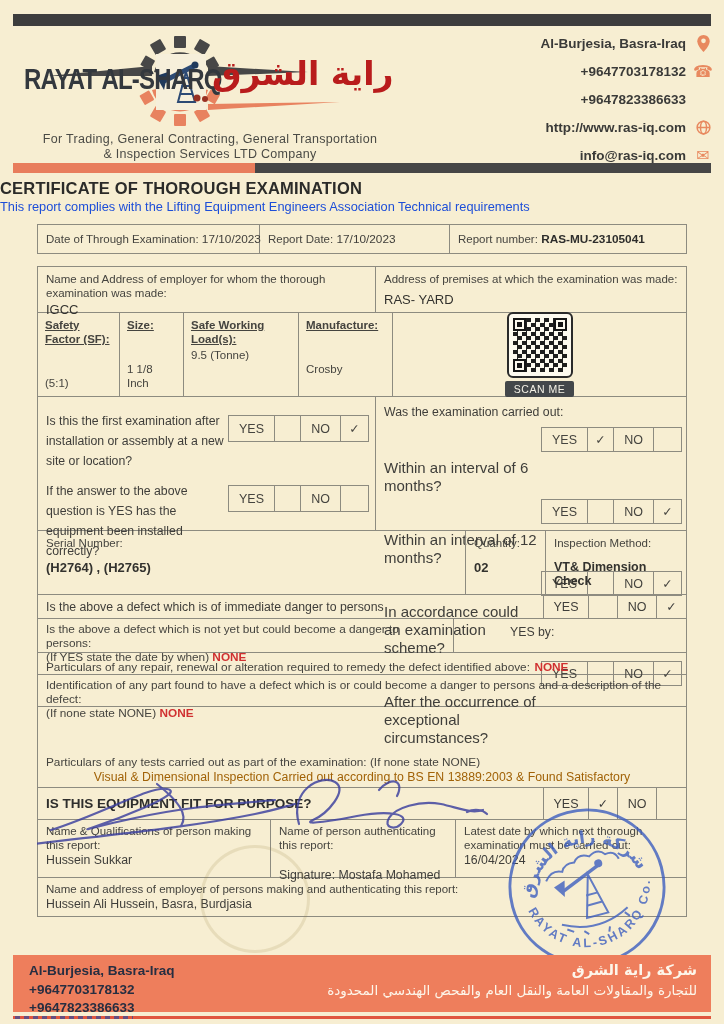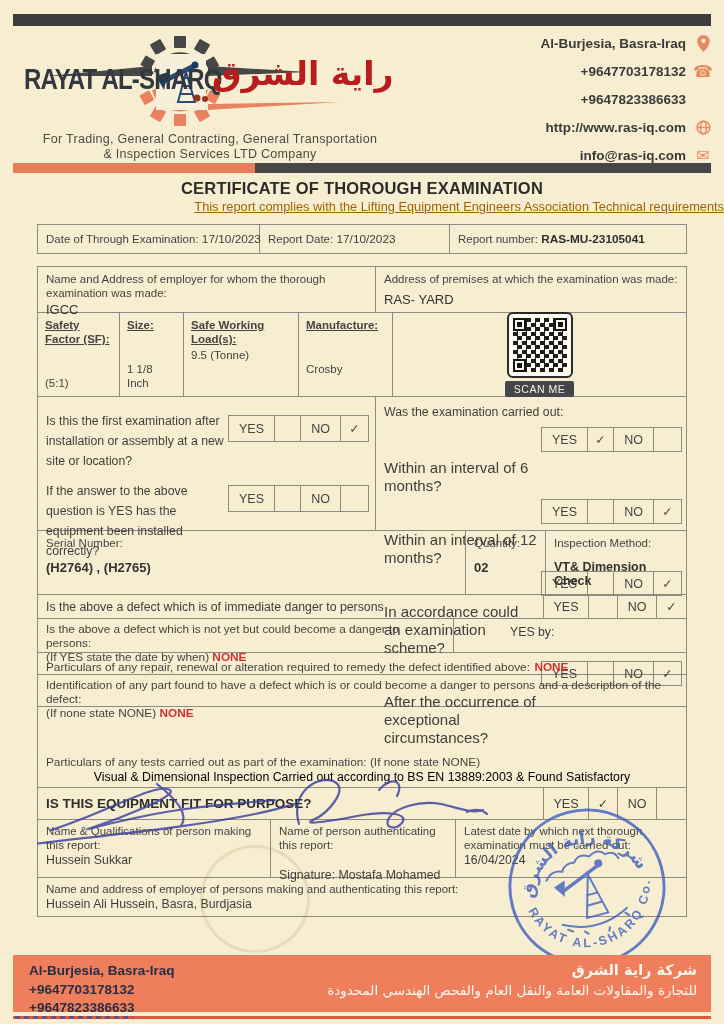--- a/index.html
+++ b/index.html
@@ -27,39 +27,39 @@
   .contact { position:absolute; right:12px; top:34px; width:250px; }
   .contact-row { display:flex; justify-content:flex-end; align-items:center; gap:8px; margin-bottom:10px;
     font-size:13.5px; font-weight:bold; color:#3a3a38; }
   .cicon { width:18px; height:18px; display:flex; align-items:center; justify-content:center;
     color:#e8895f; font-size:16px; flex:0 0 18px; font-family:"DejaVu Sans",sans-serif; }
 
   .divider { position:absolute; left:13px; top:163px; width:698px; height:10px; display:flex; }
   .divider .orange { width:242px; height:10px; background:#e87d5c; }
   .divider .dark { flex:1; height:10px; background:#464646; }
 
-  .doc-title { position:absolute; left:0; top:179px; width:724px; text-align:center;
+  .doc-title { position:absolute; left:0; top:179px; width:724px; text-align:left;
     font-size:16.5px; font-weight:bold; color:#2b2b29; letter-spacing:.2px; }
-  .doc-sub { position:absolute; left:0; top:199px; width:724px; text-align:right; font-size:12.8px; color:#a16207;text-decoration:underline; }
+  .doc-sub { position:absolute; left:0; top:199px; width:724px; text-align:left; font-size:12.8px; color:#1d4ed8; }
 
   
   .meta { position:absolute; left:37px; top:224px; width:650px; height:30px; border:1px solid #8d8b80; display:flex; font-size:11.8px; }
   .meta .cell { padding:7px 8px 0 8px; border-right:1px solid #8d8b80; white-space:nowrap; }
   .meta .c1 { width:222px; } .meta .c2 { width:190px; } .meta .c3 { flex:1; border-right:none; }
   .meta b { color:#2e2e2c; }
 
   
   .mt { position:absolute; left:37px; top:266px; width:650px; border:1px solid #8d8b80; }
   .row { display:flex; border-bottom:1px solid #8d8b80; }
   .row:last-child { border-bottom:none; }
   .lbl { font-size:11.5px; line-height:14px; color:#45443f; }
   .val { font-size:13px; color:#33322e; }
   .b { font-weight:bold; } .u { text-decoration:underline; }
   .red { color:#d03030; font-weight:bold; }
-  .blue { color:#000000; }
+  .blue { color:#a16207; }
 
   .rA { height:46px; }
   .rA .cell { padding:5px 8px; }
   .rA .c1 { width:338px; border-right:1px solid #8d8b80; }
   .rA .c2 { flex:1; }
   .rA .val { margin-top:2px; }
 
   .rB { height:84px; }
   .rB .cell { padding:5px 7px; border-right:1px solid #8d8b80; }
   .rB .c1 { width:192px; } .rB .c2 { width:82px; } .rB .c3 { width:64px; }

